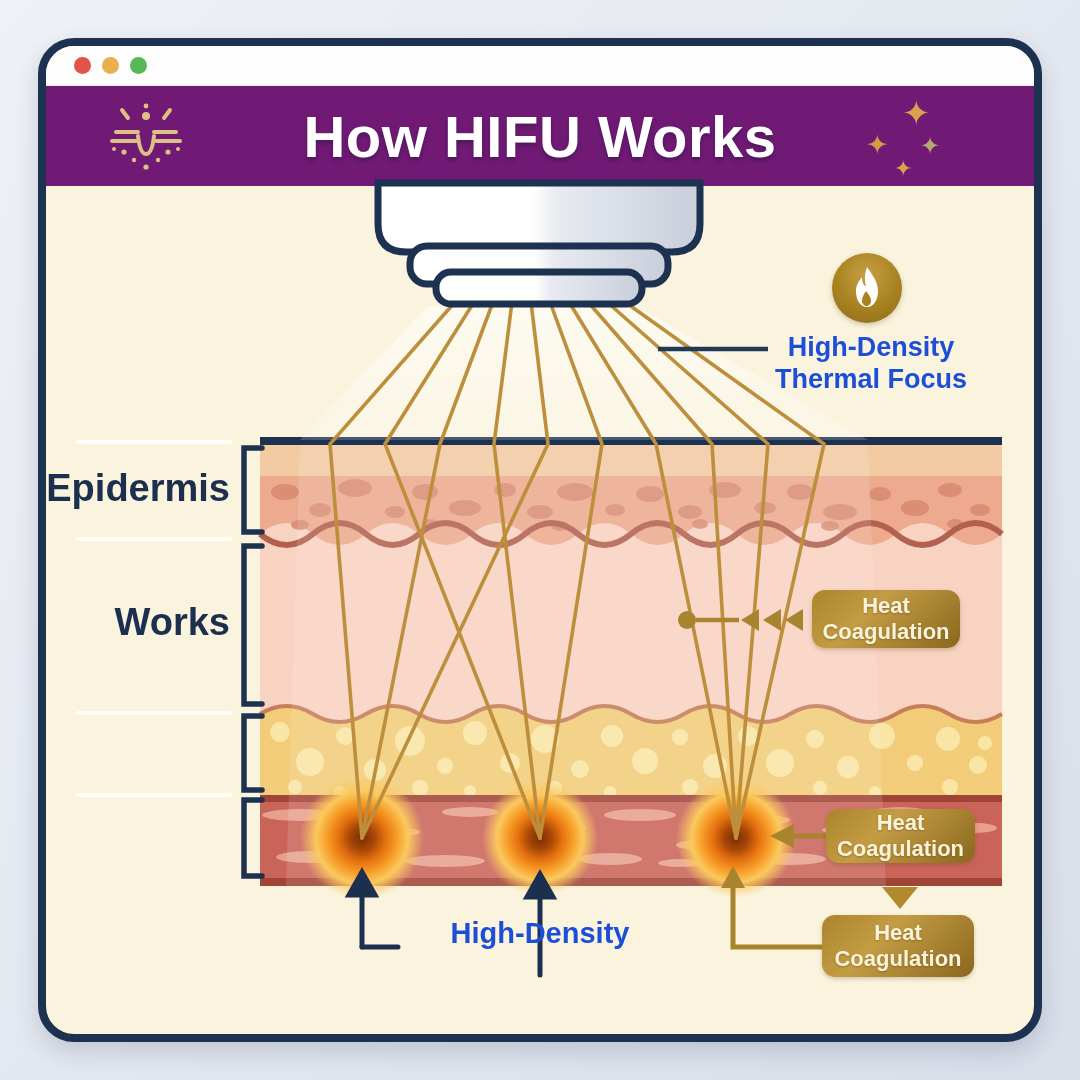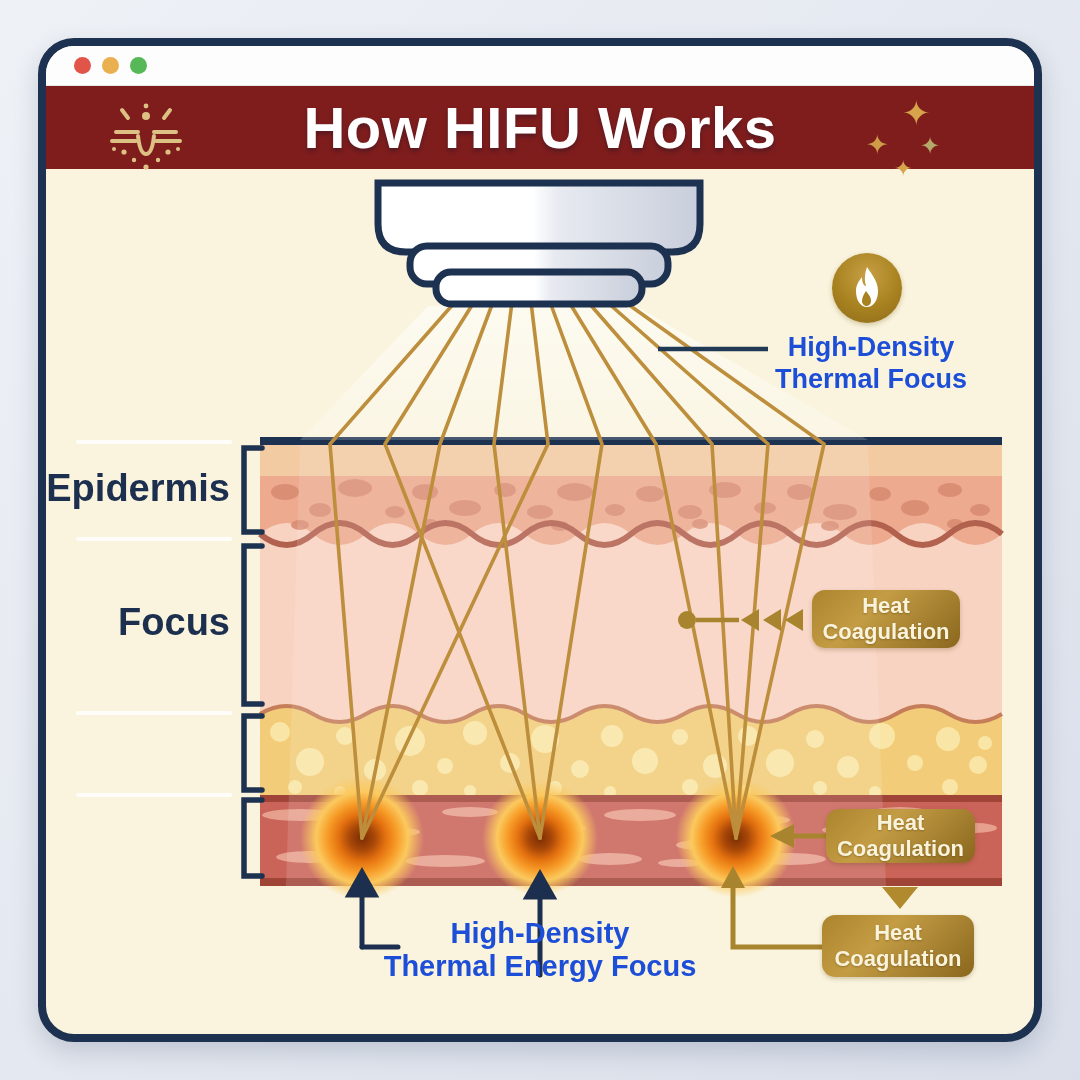--- a/index.html
+++ b/index.html
@@ -17,21 +17,21 @@
     border:8px solid #1d3150; border-radius:36px; overflow:hidden;
     background:#faf4de; box-shadow:0 10px 24px rgba(40,55,90,.18);
   }
   .titlebar {
     height:40px; background:#fdfdfd; display:flex; align-items:center;
     border-bottom:1px solid #e8e8e8;
   }
   .dots { display:flex; gap:11px; margin-left:28px; }
   .dot { width:17px; height:17px; border-radius:50%; }
   .header {
-    height:83px; background:#7f1d1d; position:relative;
+    height:100px; background:#701a75; position:relative;
     display:flex; align-items:center; justify-content:center;
   }
   .header-title {
     color:#ffffff; font-size:58px; font-weight:800; letter-spacing:.5px;
     text-shadow:0 3px 4px rgba(10,20,40,.35);
   }
   .header-icon { position:absolute; left:58px; top:8px; width:84px; height:84px; }
   .sparkles { position:absolute; right:80px; top:0; width:96px; height:100px; }
   .sparkles span { position:absolute; line-height:1; }
   .sp1 { left:44px; top:10px;  font-size:34px; color:#d7a44c; }
@@ -311,21 +311,21 @@
       <line x1="362" y1="892" x2="362" y2="947"></line>
       <polygon points="362,872 349,895 375,895"></polygon>
       <line x1="362" y1="947" x2="398" y2="947"></line>
       <line x1="540" y1="894" x2="540" y2="975"></line>
       <polygon points="540,874 527,897 553,897"></polygon>
     </g>
   </svg>
 
   <div class="overlay">
     <div class="layer-label" style="top:472px">Epidermis</div>
-    <div class="layer-label" style="top:606px">Focus</div>
+    <div class="layer-label" style="top:606px">Works</div>
     <div class="layer-label" style="top:722px">
     </div>
 
     <div class="flame-circle">
       <svg width="40" height="46" viewBox="0 0 40 46">
         <path d="M20,2 C26,11 31,17 31,26 C31,36 26,42 20,42 C14,42 9,36 9,26 C9,20 12,16 15,12 C15,18 17,21 19,21 C17,14 18,8 20,2 Z" fill="#ffffff"></path>
         <path d="M19,26 C22,30 24,32 24,36 C24,39.5 21.5,41 19.5,41 C17,41 15,38.5 15,36 C15,32 17,29 19,26 Z" fill="#a8821f"></path>
       </svg>
     </div>
     <div class="ann-label thermal-focus">
@@ -341,17 +341,16 @@
       <div>Heat</div>
       <div>Coagulation</div>
     </div>
     <div class="heat-badge badge-3">
       <div>Heat</div>
       <div>Coagulation</div>
     </div>
 
     <div class="ann-label energy-focus">
       <div>High-Density</div>
-      <div>Thermal Energy Focus</div>
     </div>
   </div>
 
 </div>
 
 </body></html>

